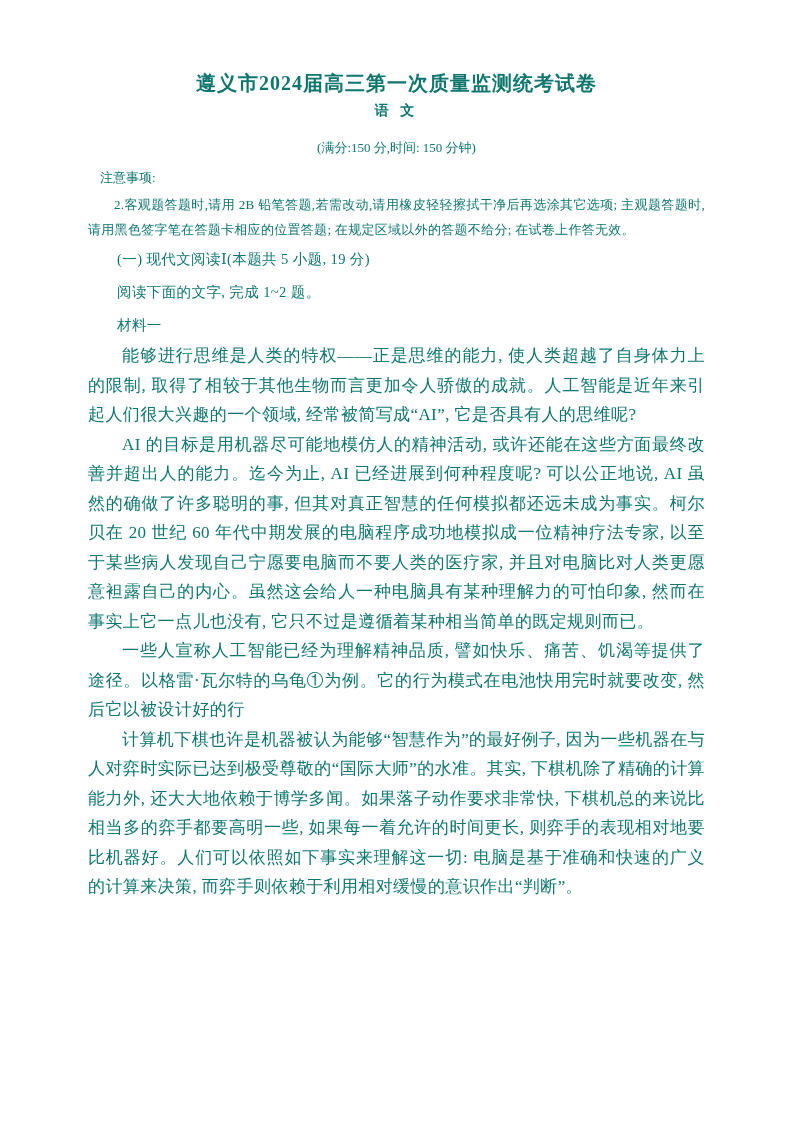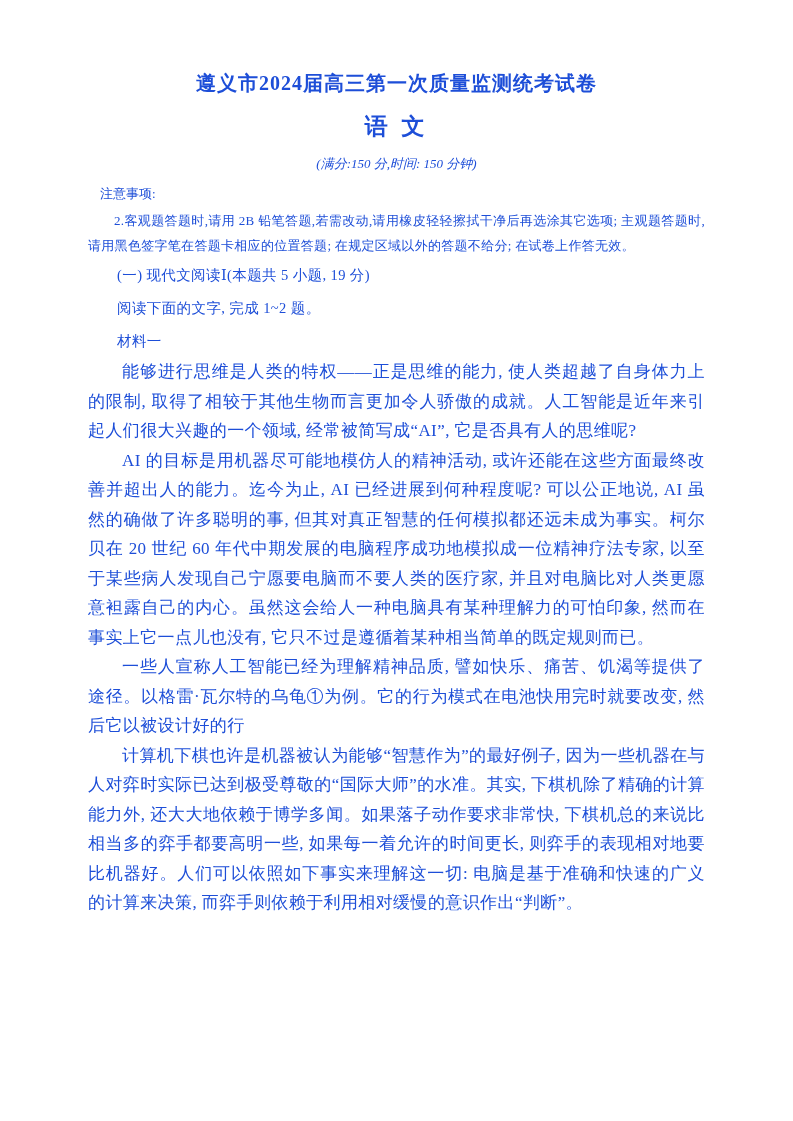--- a/index.html
+++ b/index.html
@@ -8,46 +8,45 @@
     background: #ffffff;
   }
   .page {
     position: relative;
     width: 793px;
     height: 1121px;
     box-sizing: border-box;
     margin: 0 auto;
     padding: 68px 88px 13px 88px;
     background: #ffffff;
-    color: #1d4ed8;
+    color: #0f766e;
     font-family: "Liberation Serif", "DejaVu Serif", serif;
     overflow: hidden;
   }
   .exam-title {
     margin: 0;
     text-align: center;
     font-size: 20px;
     font-weight: bold;
     letter-spacing: 1px;
     line-height: 30px;
   }
   .subject-title {
-    margin: 16px 0 0 0;
+    margin: 0 0 0 0;
     text-align: center;
-    font-size: 23px;
+    font-size: 14px;
     font-weight: bold;
     letter-spacing: 4px;
     line-height: 26px;
   }
   .meta-line {
     margin: 14px 0 8px 0;
     text-align: center;
     font-size: 13px;
     line-height: 20px;
-    font-style: italic;
   }
   .notice-head {
     margin: 2px 0 0 0;
     font-size: 13px;
     line-height: 24px;
     padding-left: 12px;
   }
   .notice-item {
     margin: 2px 0 0 0;
     font-size: 13px;

